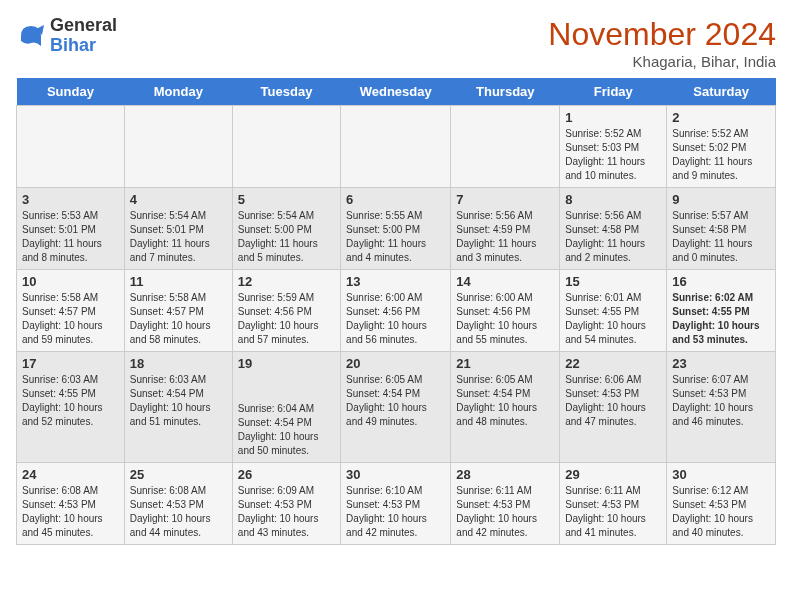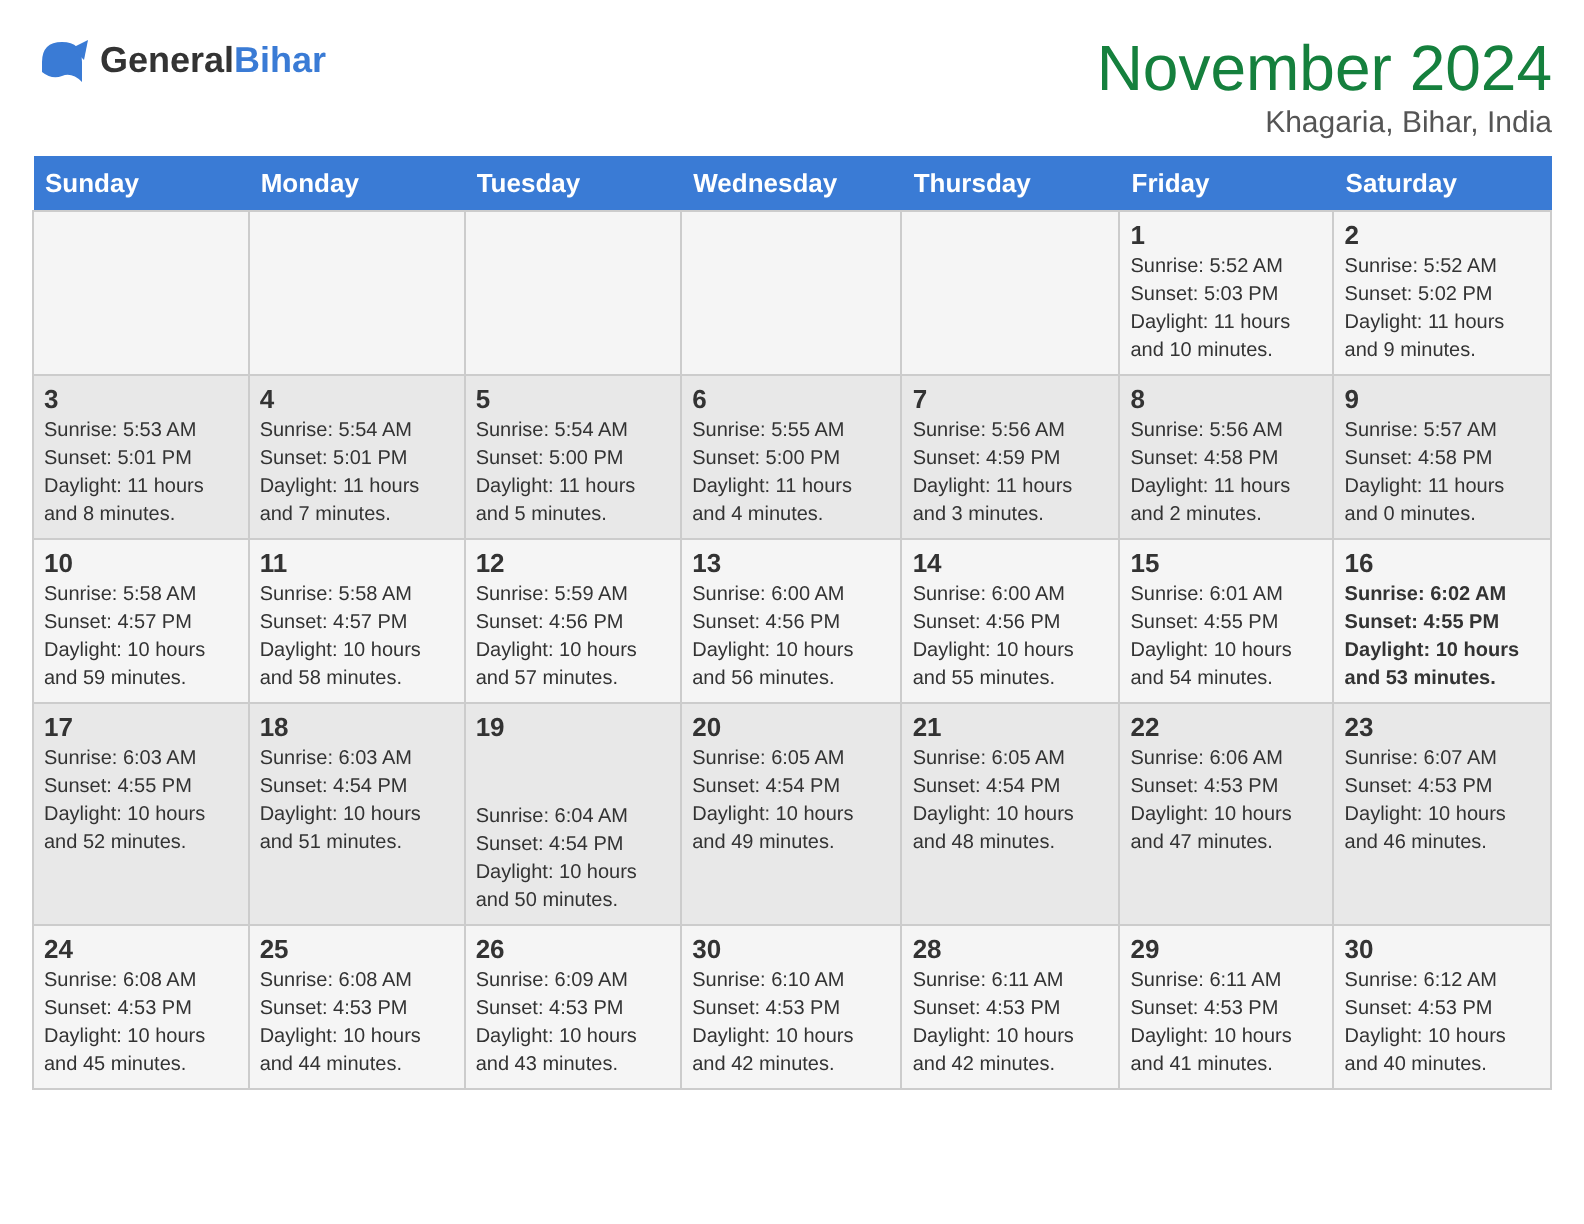--- a/index.html
+++ b/index.html
@@ -15,21 +15,21 @@
       align-items: flex-start;
       justify-content: space-between;
       margin-bottom: 8px;
     }
     .logo {
       display: flex;
       align-items: center;
     }
     .logo-text {
       display: flex;
-      flex-direction: row;
+      flex-direction: column;
       line-height: 1.1;
     }
     .logo-general {
       font-size: 18px;
       font-weight: bold;
       color: #333;
     }
     .logo-blue {
       font-size: 18px;
       font-weight: bold;
@@ -39,35 +39,35 @@
       width: 30px;
       height: 30px;
       margin-right: 4px;
     }
     .title-section {
       text-align: right;
     }
     .month-title {
       font-size: 32px;
       font-weight: normal;
-      color: #15803d;
+      color: #c2410c;
     }
     .location {
       font-size: 15px;
       color: #555;
     }
     table {
       width: 100%;
       border-collapse: collapse;
       font-size: 11px;
     }
     thead tr th {
       background-color: #3a7bd5;
       color: #fff;
-      text-align: left;
+      text-align: center;
       padding: 6px 6px;
       font-size: 13px;
       font-weight: bold;
     }
     tbody tr td {
       border: 1px solid #ccc;
       vertical-align: top;
       padding: 4px 5px;
       width: 113px;
       min-height: 80px;

